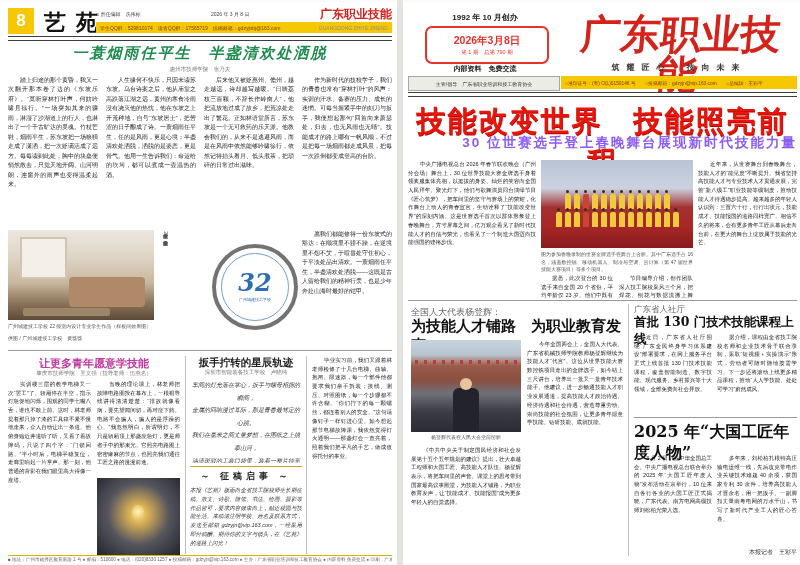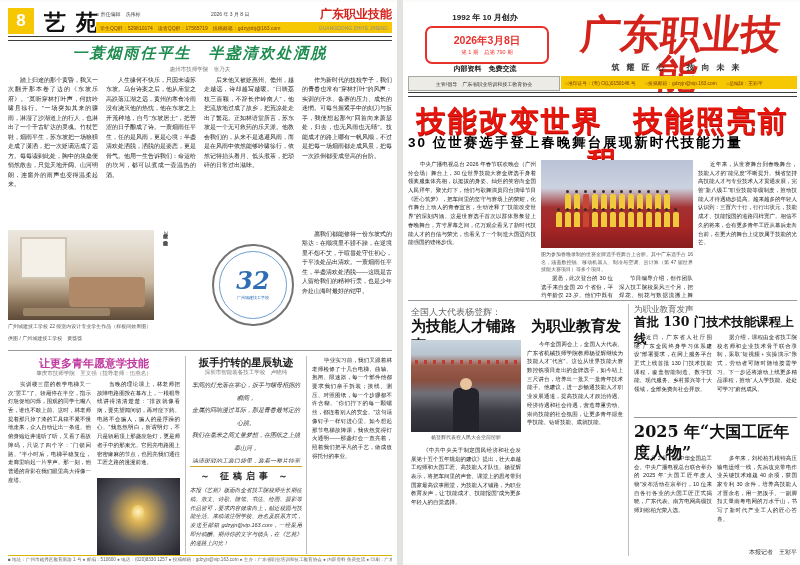--- a/index.html
+++ b/index.html
@@ -31,21 +31,21 @@
   .poemline{font-size:6px;font-style:italic;color:#333;text-align:center;line-height:2.1;
             font-family:"DejaVu Serif",serif;}
   .noticetitle{font-weight:900;font-size:9px;letter-spacing:4px;text-align:center;color:#222;}
   .noticebody{font-size:5.5px;font-style:italic;line-height:1.6;text-align:justify;color:#333;
               overflow:hidden;word-break:break-all;}
   
   .interior{background:linear-gradient(180deg,#ece7df 0%,#ded4c5 30%,#c9b8a0 58%,#8a7259 82%,#5c4a38 100%);}
   .interior .win{position:absolute;left:8%;top:8%;width:30%;height:42%;background:#f4f0e7;border:2px solid #cfc5b4;}
   .interior .sofa{position:absolute;right:6%;bottom:14%;width:52%;height:34%;background:#b08968;border-radius:4px;}
   .interior .rug{position:absolute;left:10%;bottom:4%;width:60%;height:9%;background:#9c8568;border-radius:2px;}
-  .stamp{border:2px solid #737373;border-radius:50%;display:flex;flex-direction:column;
+  .stamp{border:4px solid #737373;border-radius:50%;display:flex;flex-direction:column;
          align-items:center;justify-content:center;background:#fff;}
   .stamp .inner{border:1px solid #6f9fd0;border-radius:50%;width:84%;height:84%;display:flex;
          flex-direction:column;align-items:center;justify-content:center;}
   .stamp .num{font-size:24px;font-weight:900;font-style:italic;color:#2f6eb4;line-height:1;
          font-family:"DejaVu Serif",serif;}
   .stamp .lbl{font-size:4px;color:#2f6eb4;margin-top:2px;}
   .stage{background:linear-gradient(180deg,#b9c3d6 0%,#ccd2e0 32%,#a33030 54%,#a82626 76%,#871d1d 100%);overflow:hidden;}
   .stage .row{position:absolute;left:0;width:100%;display:flex;justify-content:center;gap:3px;}
   .fig{width:6px;height:15px;background:#f0c93c;border-radius:2px 2px 0 0;position:relative;}
   .fig::before{content:"";position:absolute;top:-4px;left:1.5px;width:3px;height:3px;border-radius:50%;background:#3a2c22;}
@@ -68,21 +68,21 @@
   .datebox .d2{font-size:5.5px;}
   .internal{font-size:7px;font-weight:700;color:#222;text-align:center;}
   .supbar{background:#ecebe6;border:1px solid #a8a8a2;font-size:5px;color:#333;display:flex;
           align-items:center;justify-content:center;}
   .masthead{font-family:"DejaVu Serif",serif;font-weight:900;color:#d4231a;font-size:40px;
             transform:skewX(-5deg);letter-spacing:0px;text-align:center;line-height:1;}
   .slogan{font-size:8px;font-weight:700;color:#333;letter-spacing:7px;text-align:center;}
   .infobar{font-size:4.8px;}
   .bigred{color:#e8150d;font-weight:900;font-size:29px;text-align:center;letter-spacing:2px;
           text-shadow:0.5px 0.5px 0 #b00d07;}
-  .subhead{color:#000000;font-weight:700;font-size:13.5px;letter-spacing:2px;text-align:left;}
+  .subhead{color:#8b5cf6;font-weight:700;font-size:13.5px;letter-spacing:2px;text-align:right;}
   .kicker{font-size:9px;color:#666;}
   .sechead{font-family:"DejaVu Serif",serif;font-weight:900;color:#101010;}
   .sign{font-size:6px;color:#333;text-align:right;}
   .footer{font-size:4.6px;color:#666;overflow:hidden;white-space:nowrap;}
   .logored{color:#d4231a;font-weight:900;font-size:12px;font-family:"DejaVu Serif",serif;}
 </style>
 </head>
 <body>
 
 <div class="paper">
@@ -225,21 +225,21 @@
     <div class="abs sechead" style="left:8px;top:315px;width:212px;font-size:15px;">为技能人才铺路　为职业教育发声</div>
 
     <div class="abs hall" style="left:8px;top:338px;width:110px;height:92px;">
       <div class="flags"></div>
       <div class="man"></div>
     </div>
     <div class="abs cap" style="left:8px;top:432px;width:110px;height:8px;text-align:center;">杨登辉代表在人民大会堂前留影</div>
     <div class="abs t t55" style="left:124px;top:338px;width:96px;height:216px;">今年全国两会上，全国人大代表、广东省机械技师学院教师杨登辉继续为技能人才“代言”。这位从世界技能大赛数控铣项目走出的金牌选手，如今站上三尺讲台，培养出一批又一批青年技术能手。他建议，进一步畅通技能人才职业发展通道，提高技能人才政治待遇、经济待遇和社会待遇，营造尊重劳动、崇尚技能的社会氛围，让更多青年愿意学技能、钻研技能、成就技能。</div>
     <div class="abs t t55" style="left:8px;top:444px;width:110px;height:110px;">《中共中央关于制定国民经济和社会发展第十五个五年规划的建议》提出，壮大卓越工程师和大国工匠、高技能人才队伍。杨登辉表示，将把车间里的声音、课堂上的思考带到国家最高议事殿堂，为技能人才铺路，为职业教育发声，让“技能成才、技能报国”成为更多年轻人的自觉选择。</div>
 
-    <div class="abs kicker" style="left:231px;top:302px;width:160px;font-size:8.5px;">为职业教育发声</div>
+    <div class="abs kicker" style="left:231px;top:302px;width:160px;font-size:8.5px;">广东省人社厅</div>
     <div class="abs sechead" style="left:231px;top:312px;width:163px;font-size:12.5px;">首批 130 门技术技能课程上线</div>
     <div class="abs t t55" style="left:231px;top:331px;width:78px;height:80px;">近日，广东省人社厅围绕“广东全民终身学习体系建设”部署要求，在网上服务平台正式上线首批 130 门技术技能课程，覆盖智能制造、数字技能、现代服务、乡村振兴等十大领域，全部免费向社会开放。</div>
     <div class="abs t t55" style="left:314px;top:331px;width:80px;height:80px;">据介绍，课程由全省技工院校名师和企业技术骨干联合录制，采取“短视频＋实操演示”形式，劳动者可随时随地按需学习。下一步还将滚动上线更多精品课程，推动“人人学技能、处处可学习”蔚然成风。</div>
     <div class="abs hr1" style="left:231px;top:415px;width:163px;"></div>
 
     <div class="abs sechead" style="left:231px;top:420px;width:163px;font-size:16px;">2025 年“大国工匠年度人物”</div>
     <div class="abs t t55" style="left:231px;top:452px;width:78px;height:92px;">3 月 2 日，由中华全国总工会、中央广播电视总台联合举办的 2025 年“大国工匠年度人物”发布活动在京举行，10 位来自各行各业的大国工匠正式揭晓，广东代表、南方电网高级技师刘松柏光荣入选。</div>
     <div class="abs t t55" style="left:314px;top:452px;width:80px;height:92px;">多年来，刘松柏扎根特高压输电运维一线，先后攻克带电作业关键技术难题 40 余项，获国家专利 30 余件，培养高技能人才百余名，用一把扳手、一副脚扣丈量南粤电网的万水千山，书写了新时代产业工人的匠心答卷。</div>
     <div class="abs sign" style="left:231px;top:546px;width:163px;">本报记者　王彩平</div>
   </div>

